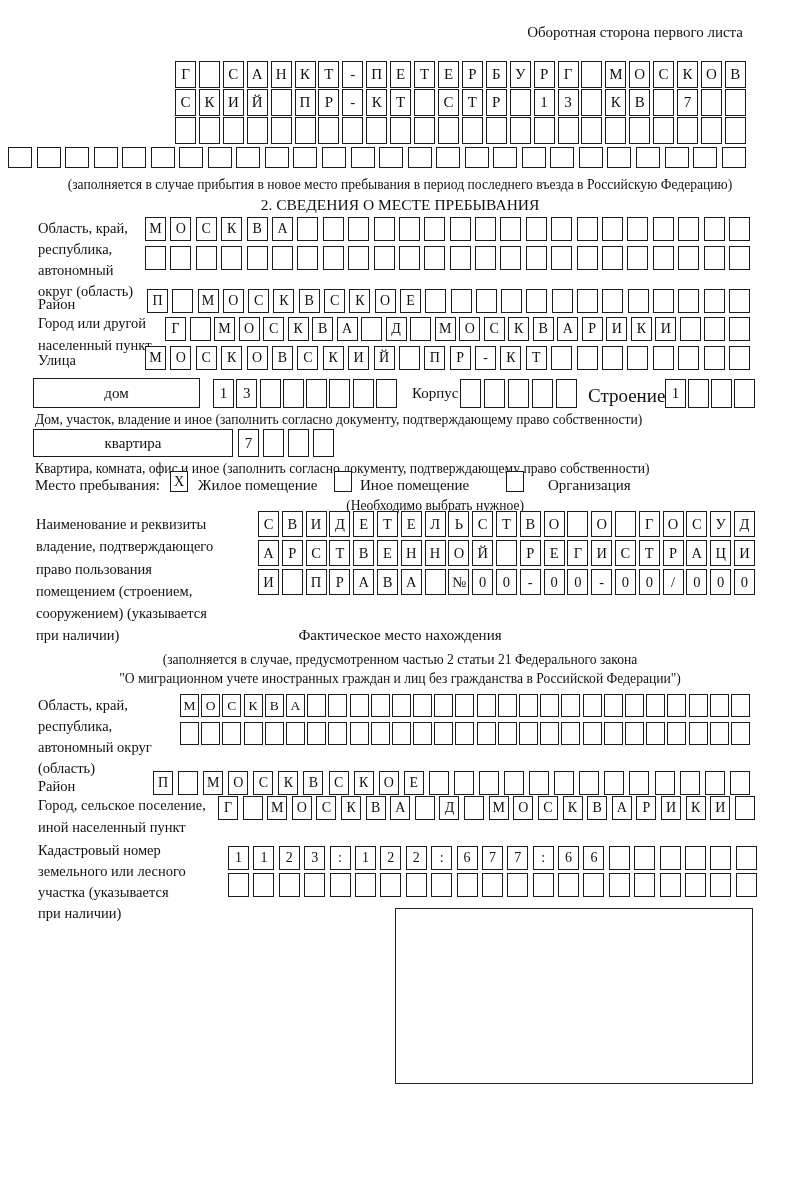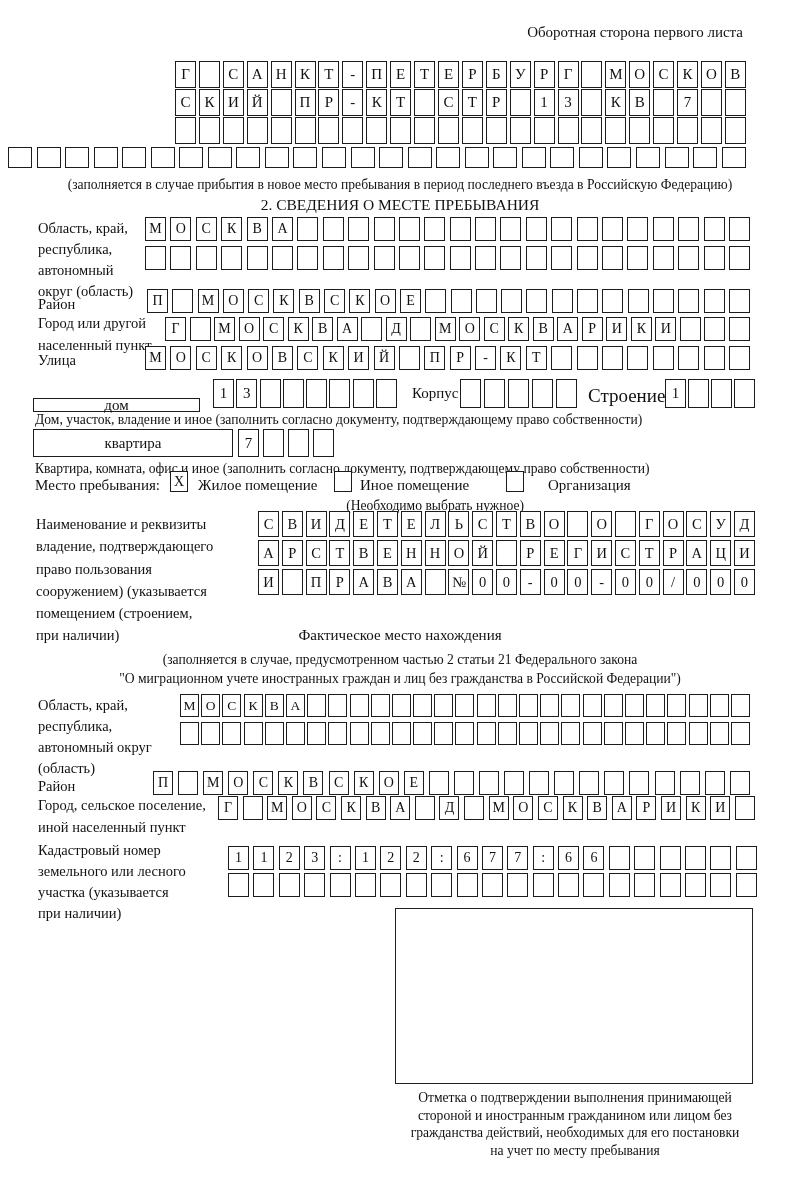--- a/index.html
+++ b/index.html
@@ -278,21 +278,21 @@
       <span class="cell"></span>
       <span class="cell"></span>
       <span class="cell"></span>
       <span class="cell"></span>
       <span class="cell"></span>
       <span class="cell"></span>
       <span class="cell"></span>
       <span class="cell"></span>
     </div>
 
-  <div class="fieldbox" style="left:33px;top:398px;width:167px;height:14px">дом</div>
+  <div class="fieldbox" style="left:33px;top:378px;width:167px;height:30px">дом</div>
   <div class="cellrow" style="left:213px;top:379px;width:184px;--ch:29px;--cf:15px">
       <span class="cell">1</span>
       <span class="cell">3</span>
       <span class="cell"></span>
       <span class="cell"></span>
       <span class="cell"></span>
       <span class="cell"></span>
       <span class="cell"></span>
       <span class="cell"></span>
     </div>
@@ -328,22 +328,22 @@
   <div class="checkbox" style="left:334px;top:471px"></div>
   <div class="lbl" style="left:360px;top:477px;font-size:15px">Иное помещение</div>
   <div class="checkbox" style="left:506px;top:471px"></div>
   <div class="lbl" style="left:548px;top:477px;font-size:15px">Организация</div>
   <div class="lbl note" style="left:124px;top:498px;width:400px;text-align:right;white-space:normal">(Необходимо выбрать нужное)</div>
 
   <div class="lines" style="left:36px;top:513px;line-height:22.3px">
       <div>Наименование и реквизиты</div>
       <div>владение, подтверждающего</div>
       <div>право пользования</div>
+      <div>помещением (строением,</div>
       <div>сооружением) (указывается</div>
-      <div>помещением (строением,</div>
       <div>при наличии)</div>
     </div>
   <div class="cellrow" style="left:258px;top:511px;width:497px;--ch:26px;--cf:14.5px">
       <span class="cell">С</span>
       <span class="cell">В</span>
       <span class="cell">И</span>
       <span class="cell">Д</span>
       <span class="cell">Е</span>
       <span class="cell">Т</span>
       <span class="cell">Е</span>
@@ -582,20 +582,14 @@
       <span class="cell"></span>
       <span class="cell"></span>
       <span class="cell"></span>
       <span class="cell"></span>
       <span class="cell"></span>
       <span class="cell"></span>
       <span class="cell"></span>
     </div>
 
   <div class="bigbox" style="left:395px;top:908px;width:358px;height:176px"></div>
-  <div class="lines note" style="left:350px;top:1089px;width:450px;text-align:center;line-height:17.6px;white-space:normal">
-      <div>Отметка о подтверждении выполнения принимающей</div>
-      <div>стороной и иностранным гражданином или лицом без</div>
-      <div>гражданства действий, необходимых для его постановки</div>
-      <div>на учет по месту пребывания</div>
-    </div>
 
 </div>
 
 </body></html>

